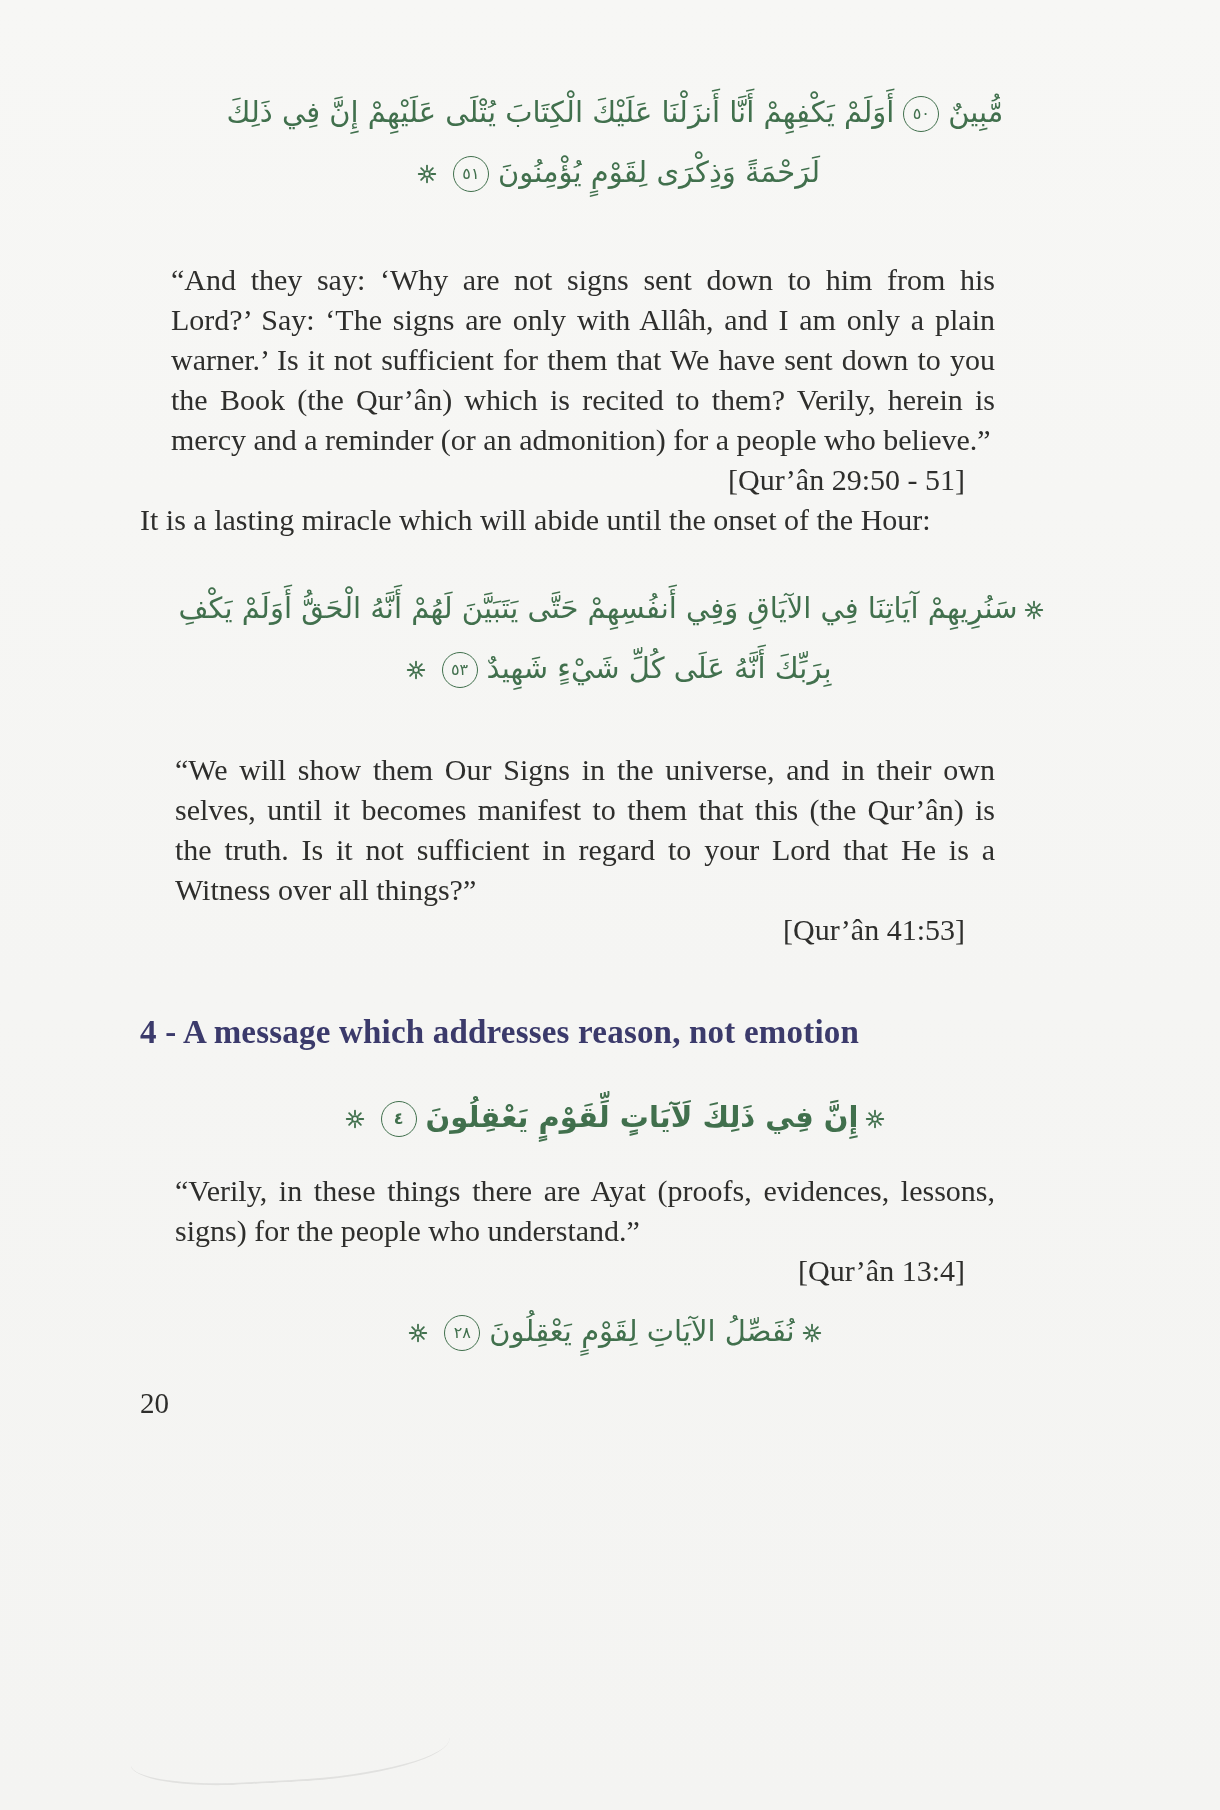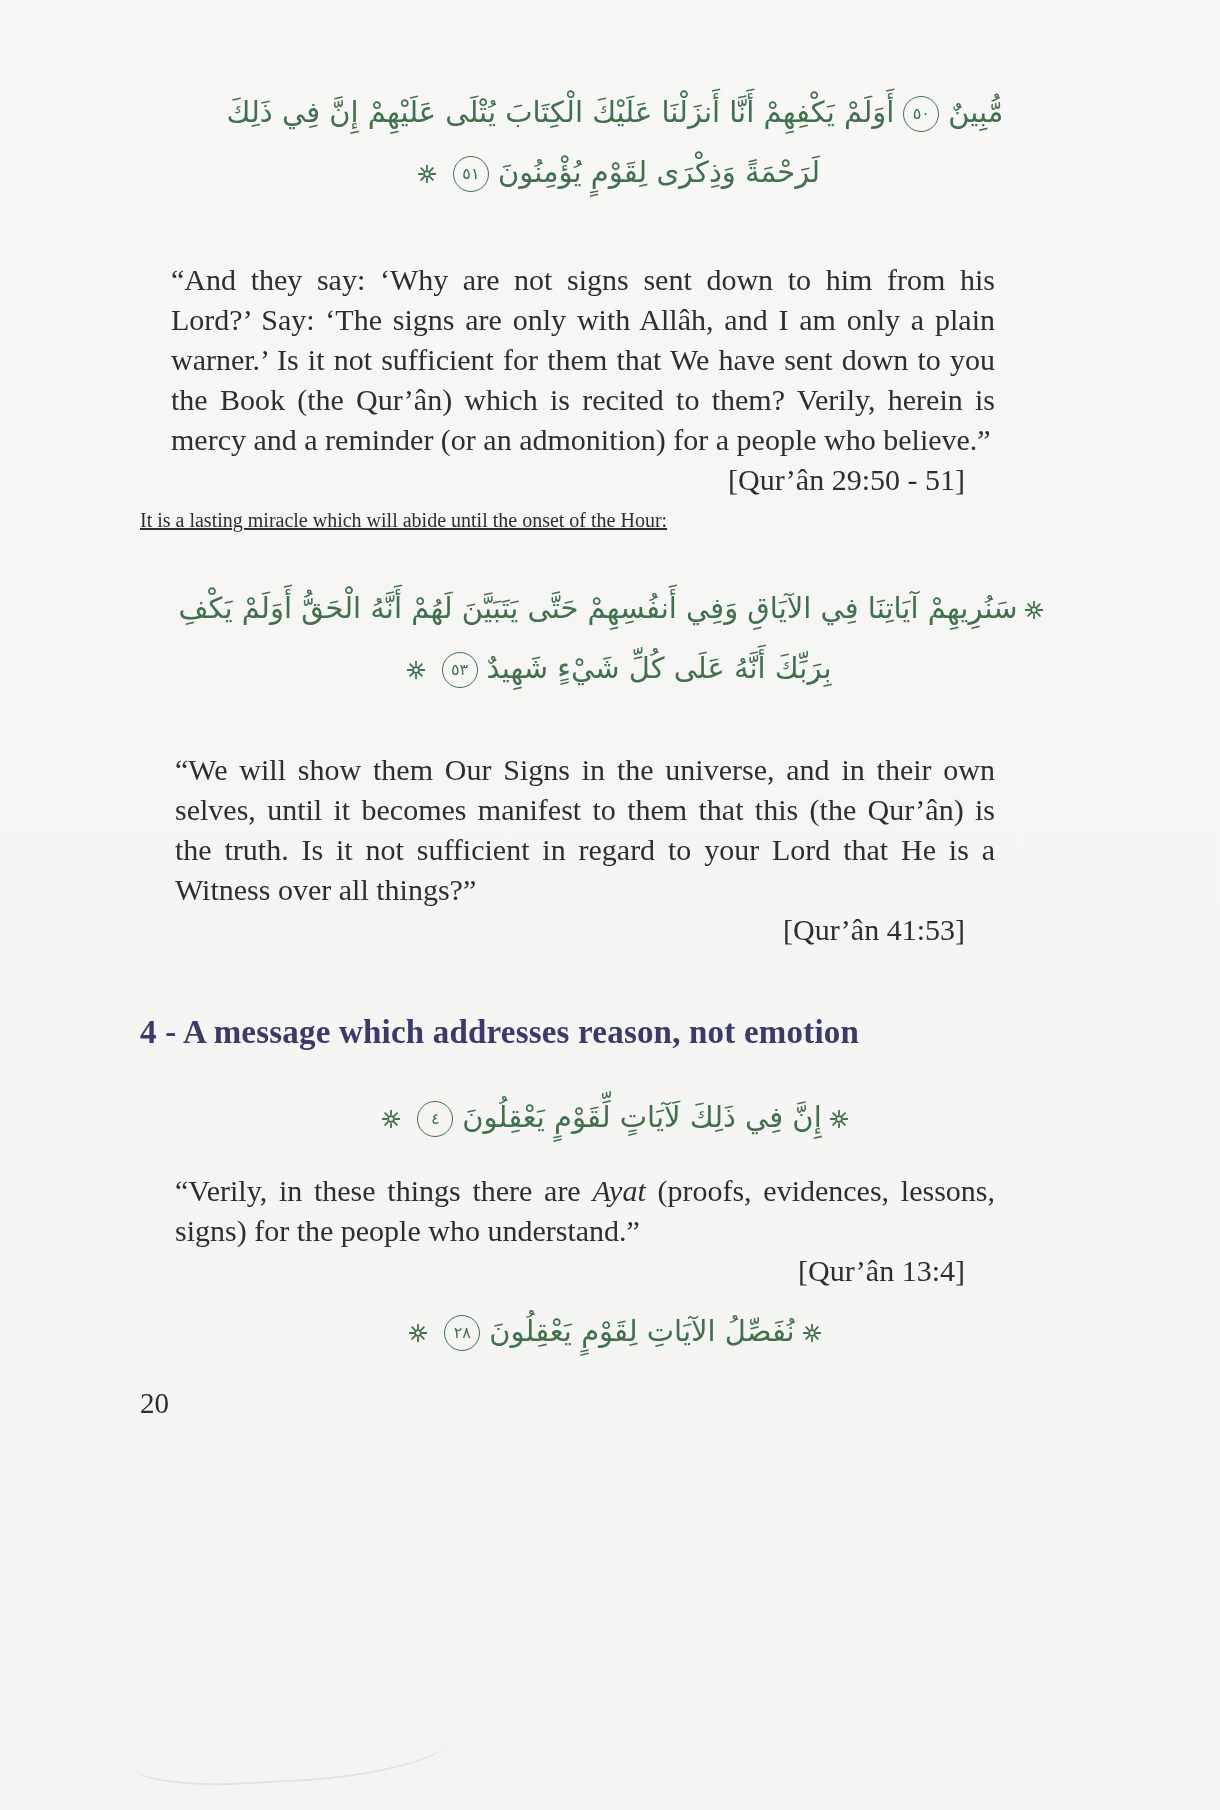--- a/index.html
+++ b/index.html
@@ -52,39 +52,38 @@
     text-align:justify;
   }
   .cite{
     margin:0 125px 0 0;
     font-size:30px;
     line-height:40px;
     text-align:right;
   }
   .lead, .para{
     margin:0 95px 0 0;
-    font-size:20px;
+    font-size:30px;
     line-height:40px;
     text-align:justify;
-    text-decoration:underline;
   }
   .heading{
     margin:60px 95px 0 0;
     font-size:33px;
     line-height:45px;
     font-weight:bold;
     color:#3b3a6b;
     letter-spacing:0.2px;
   }
-  .it{font-style:italic;}
+  .it{}
   .m-q1{margin-top:58px;margin-left:31px;}
   .m-b2{margin-top:38px;}
   .m-q2{margin-top:52px;}
   .m-para{margin-top:14px;}
-  .m-b3{margin-top:32px;}
+  .m-b3{margin-top:32px;font-weight:bold;}
   .m-q3{margin-top:24px;}
   .m-b4{margin-top:10px;}
   .m-q4{margin-top:22px;}
   .pagenum{
     margin-top:22px;
     text-align:left;
     font-size:29px;
     line-height:40px;
   }
   

